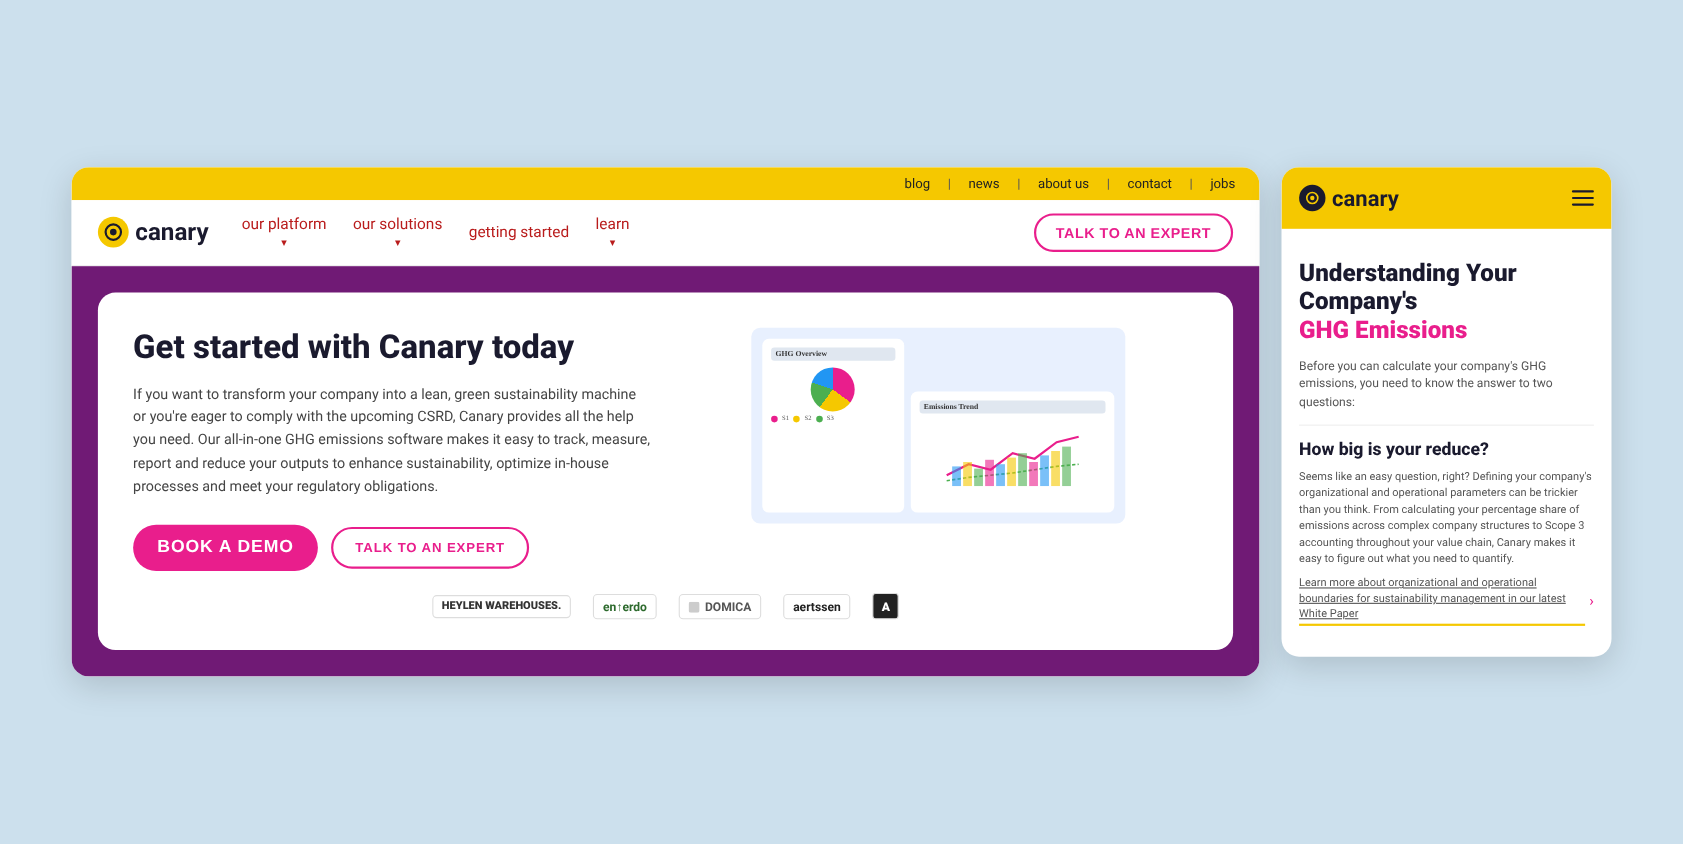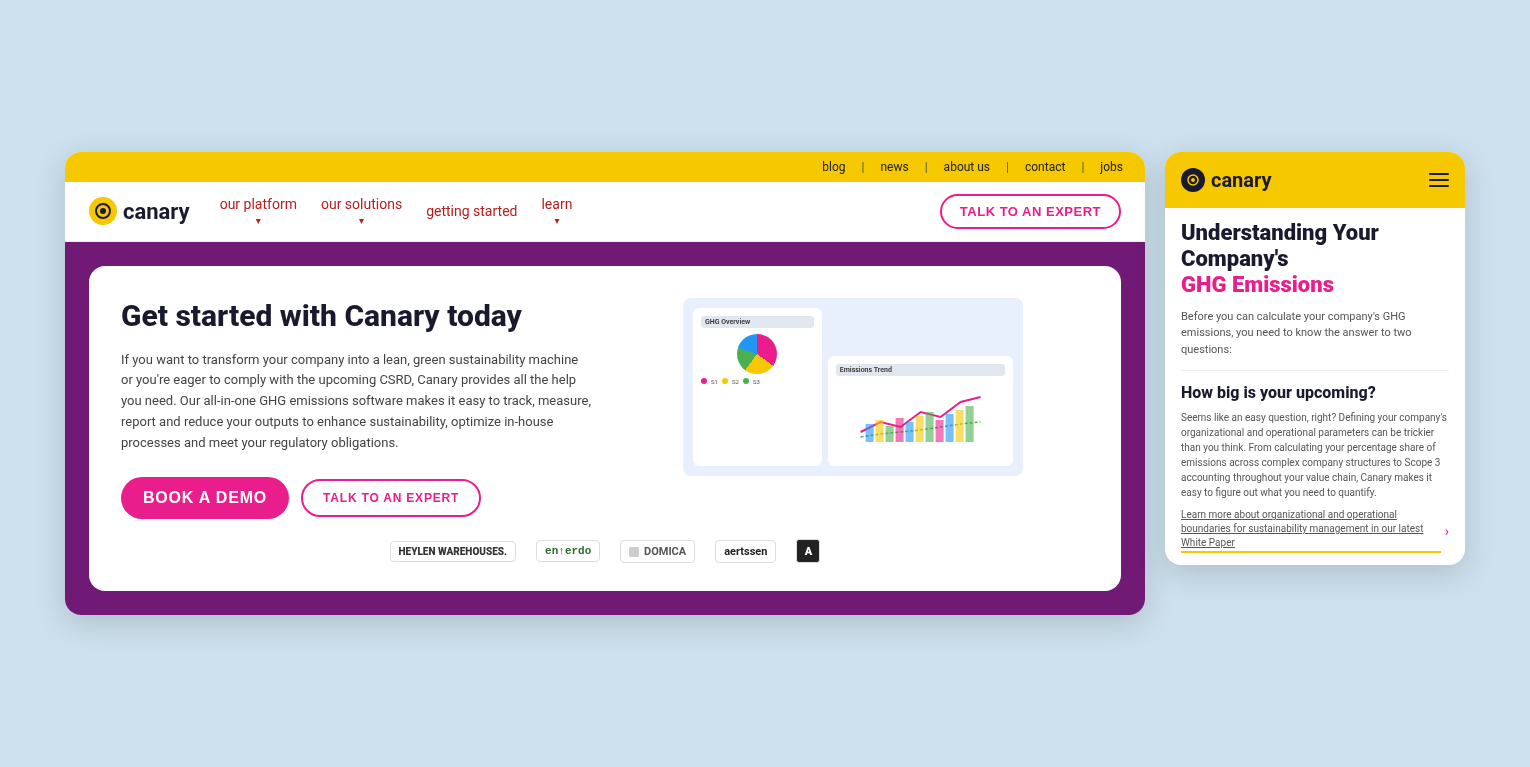--- a/index.html
+++ b/index.html
@@ -161,20 +161,21 @@
       font-weight: 700;
       cursor: pointer;
       letter-spacing: 0.8px;
       text-transform: uppercase;
     }
     .hero-image {
       flex: 1;
       display: flex;
       align-items: flex-start;
       justify-content: center;
+      font-family: Liberation Serif, serif;
     }
     .dashboard-mockup {
       width: 100%;
       max-width: 340px;
       position: relative;
     }
     .dash-bg {
       background: #e8f0fe;
       border-radius: 8px;
       padding: 10px;
@@ -248,21 +249,21 @@
     .company-logo {
       font-size: 11px;
       font-weight: 700;
       color: #333;
       padding: 4px 8px;
       border: 1px solid #ddd;
       border-radius: 4px;
       white-space: nowrap;
     }
     .company-logo.heylen { font-size: 10px; font-weight: 900; }
-    .company-logo.enserdo { color: #2d6a2d; font-family: Liberation Mono, monospace; }
+    .company-logo.enserdo { color: #2d6a2d; }
     .company-logo.domica { color: #555; }
     .company-logo.aertssen { color: #222; }
 
     
     .mobile-panel {
       width: 300px;
       background: white;
       border-radius: 16px;
       overflow: hidden;
       box-shadow: 0 8px 30px rgba(0,0,0,0.15);
@@ -299,21 +300,21 @@
       gap: 4px;
       cursor: pointer;
     }
     .hamburger-line {
       width: 20px;
       height: 2px;
       background: #1a1a2e;
       border-radius: 2px;
     }
     .mobile-content {
-      padding: 12px 16px;
+      padding: 28px 16px;
     }
     .mobile-main-title {
       font-size: 22px;
       font-weight: 900;
       color: #1a1a2e;
       line-height: 1.2;
       margin-bottom: 10px;
     }
     .mobile-main-title .highlight {
       color: #e91e8c;
@@ -501,21 +502,21 @@
     <div class="mobile-content">
       <h2 class="mobile-main-title">
         <span>Understanding Your Company's</span>
         <br>
         <span class="highlight">GHG Emissions</span>
       </h2>
       <p class="mobile-desc">Before you can calculate your company's GHG emissions, you need to know the answer to two questions:</p>
 
       <div class="mobile-divider"></div>
 
-      <h3 class="mobile-section-title">How big is your upcoming?</h3>
+      <h3 class="mobile-section-title">How big is your reduce?</h3>
       <p class="mobile-section-desc">Seems like an easy question, right? Defining your company's organizational and operational parameters can be trickier than you think. From calculating your percentage share of emissions across complex company structures to Scope 3 accounting throughout your value chain, Canary makes it easy to figure out what you need to quantify.</p>
 
       <div class="mobile-link-row">
         <span class="mobile-link">Learn more about organizational and operational boundaries for sustainability management in our latest White Paper</span>
         <span class="mobile-arrow">›</span>
       </div>
     </div>
   </div>
 
 </div>

